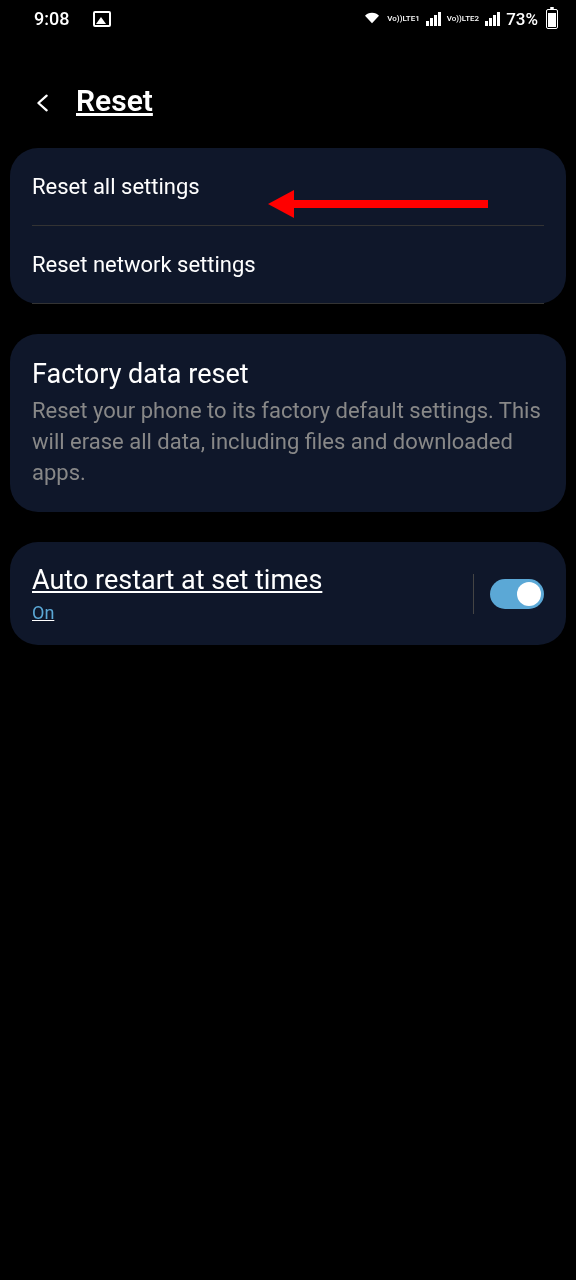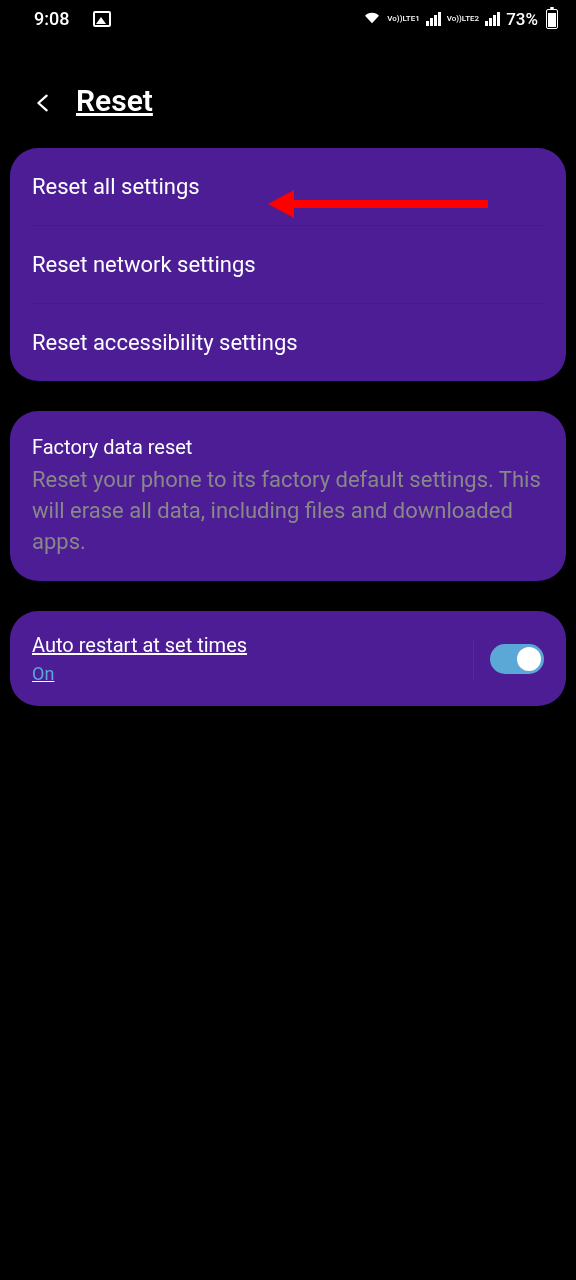--- a/index.html
+++ b/index.html
@@ -119,38 +119,38 @@
     .back-icon {
       width: 18px;
       height: 18px;
       cursor: pointer;
     }
     .page-title {
       font-size: 30px;
       font-weight: 600;
     }
     .card {
-      background: #4c1d95;
+      background: #0f172a;
       border-radius: 28px;
       margin: 0 10px 30px 10px;
       padding: 0;
     }
     .list-item {
       padding: 26px 22px;
       font-size: 22px;
       cursor: pointer;
       position: relative;
     }
     .divider {
       height: 1px;
       background: #333;
       margin: 0 22px;
     }
     .item-title {
-      font-size: 20px;
+      font-size: 27px;
       color: #fff;
       margin-bottom: 6px;
     }
     .item-subtitle {
       font-size: 22px;
       color: #888;
       line-height: 1.4;
     }
     .item-status {
       font-size: 18px;
@@ -271,23 +271,20 @@
 
 <div class="card">
   <div class="list-item">
     <span>Reset all settings</span>
   </div>
   <div class="divider"></div>
   <div class="list-item">
     <span>Reset network settings</span>
   </div>
   <div class="divider"></div>
-  <div class="list-item">
-    <span>Reset accessibility settings</span>
-  </div>
 </div>
 
 <div class="card">
   <div class="list-item" style="padding:24px 22px;">
     <div class="item-title">Factory data reset</div>
     <div class="item-subtitle">Reset your phone to its factory default settings. This will erase all data, including files and downloaded apps.</div>
   </div>
 </div>
 
 <div class="card">

